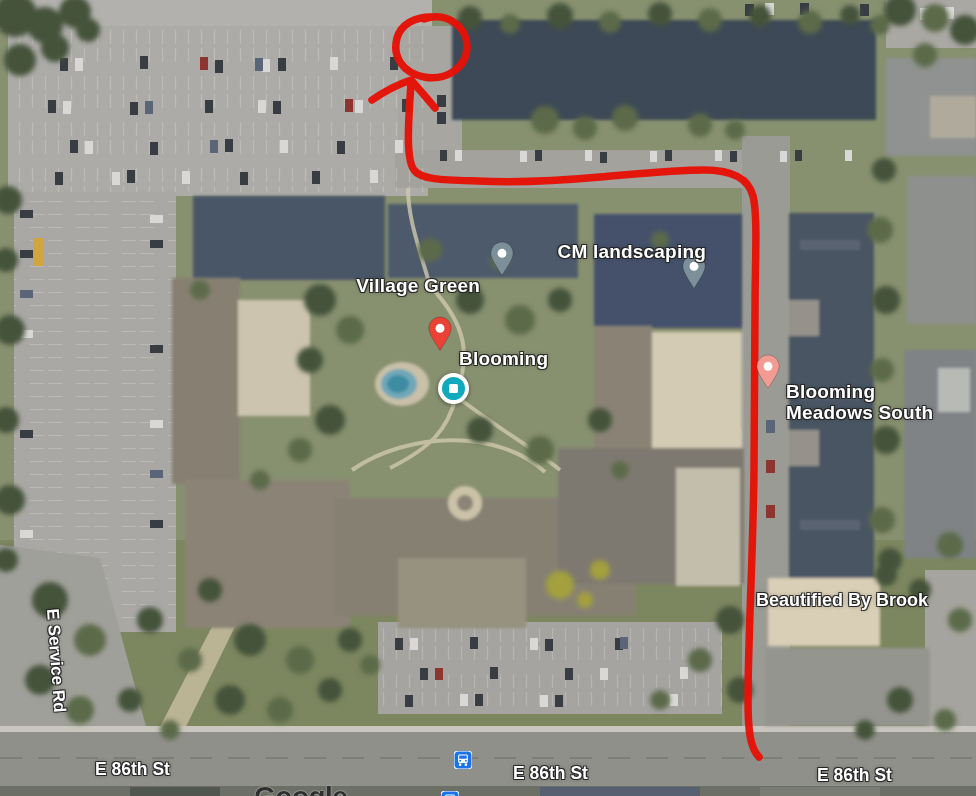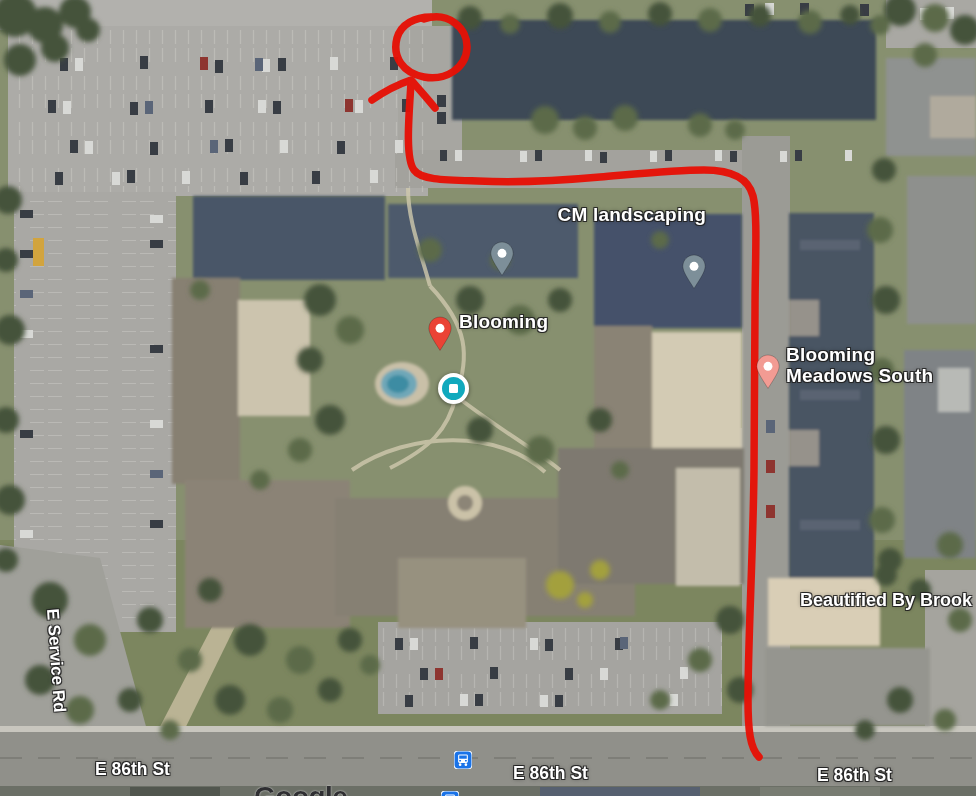--- a/index.html
+++ b/index.html
@@ -4,21 +4,21 @@
 <style>
   html,body{margin:0;padding:0;background:#222;}
   #stage{position:relative;width:976px;height:796px;overflow:hidden;
          font-family:"Liberation Sans",sans-serif;background:#8e9383;}
   #stage svg.bg{position:absolute;left:0;top:0;}
   .maplabel{position:absolute;color:#fff;font-weight:bold;line-height:1.12;
     text-shadow:-1px -1px 0 rgba(33,33,33,.85),1px -1px 0 rgba(33,33,33,.85),
                 -1px 1px 0 rgba(33,33,33,.85),1px 1px 0 rgba(33,33,33,.85),
                  0 0 4px rgba(0,0,0,.45);
     white-space:nowrap;pointer-events:none;}
-  .place{font-size:19px;letter-spacing:.2px;}
+  .place{font-size:19px;letter-spacing:.2px;margin-top:37px;}
   .road{font-size:17px;}
   .pin{position:absolute;width:26px;height:36px;}
   .teal-marker{position:absolute;left:438px;top:373px;width:23px;height:23px;
     background:#11a9bd;border:4px solid #fff;border-radius:50%;
     box-shadow:0 1px 4px rgba(0,0,0,.45);}
   .teal-marker .sq{position:absolute;left:7px;top:7px;width:9px;height:9px;
     background:#fff;border-radius:1.5px;}
   .busicon{position:absolute;width:18px;height:18px;}
   .watermark{position:absolute;left:254px;top:781px;font-size:28px;font-weight:bold;
     color:#2f2f32;letter-spacing:-.5px;
@@ -376,36 +376,37 @@
     <svg viewBox="0 0 20 20" width="18" height="18">
         <rect width="20" height="20" rx="4.5" fill="#1a73e8" stroke="#fff" stroke-width="1.2"></rect>
         <rect x="4.6" y="3.8" width="10.8" height="9.4" rx="1.6" fill="#fff"></rect>
         <rect x="5.8" y="5" width="8.4" height="3.6" fill="#1a73e8"></rect>
         <circle cx="6.8" cy="15.2" r="1.5" fill="#fff"></circle>
         <circle cx="13.2" cy="15.2" r="1.5" fill="#fff"></circle>
       </svg>
   </div>
 
   <div class="maplabel place" style="left:330px;top:238px;width:150px;text-align:right">
+    <div>Village Green</div>
   </div>
 
   <div class="maplabel place" style="left:556px;top:204px;width:150px;text-align:right">
     <div>CM landscaping</div>
   </div>
 
   <div class="maplabel place" style="left:459px;top:311px">
     <div>Blooming</div>
   </div>
 
   <div class="maplabel place" style="left:786px;top:344px">
     <div>Blooming</div>
     <div>Meadows South</div>
   </div>
 
-  <div class="maplabel" style="left:800px;top:590px;font-size:18px">Beautified By Brook</div>
+  <div class="maplabel" style="left:756px;top:590px;font-size:18px">Beautified By Brook</div>
 
   <div class="maplabel road rot" style="left:62px;top:608px;transform:rotate(86deg)">E Service Rd</div>
 
   <div class="maplabel road" style="left:95px;top:760px;font-size:17.5px">E 86th St</div>
   <div class="maplabel road" style="left:513px;top:764px;font-size:17.5px">E 86th St</div>
   <div class="maplabel road" style="left:817px;top:766px;font-size:17.5px">E 86th St</div>
 
   <div class="watermark">Google</div>
 
 </div>

